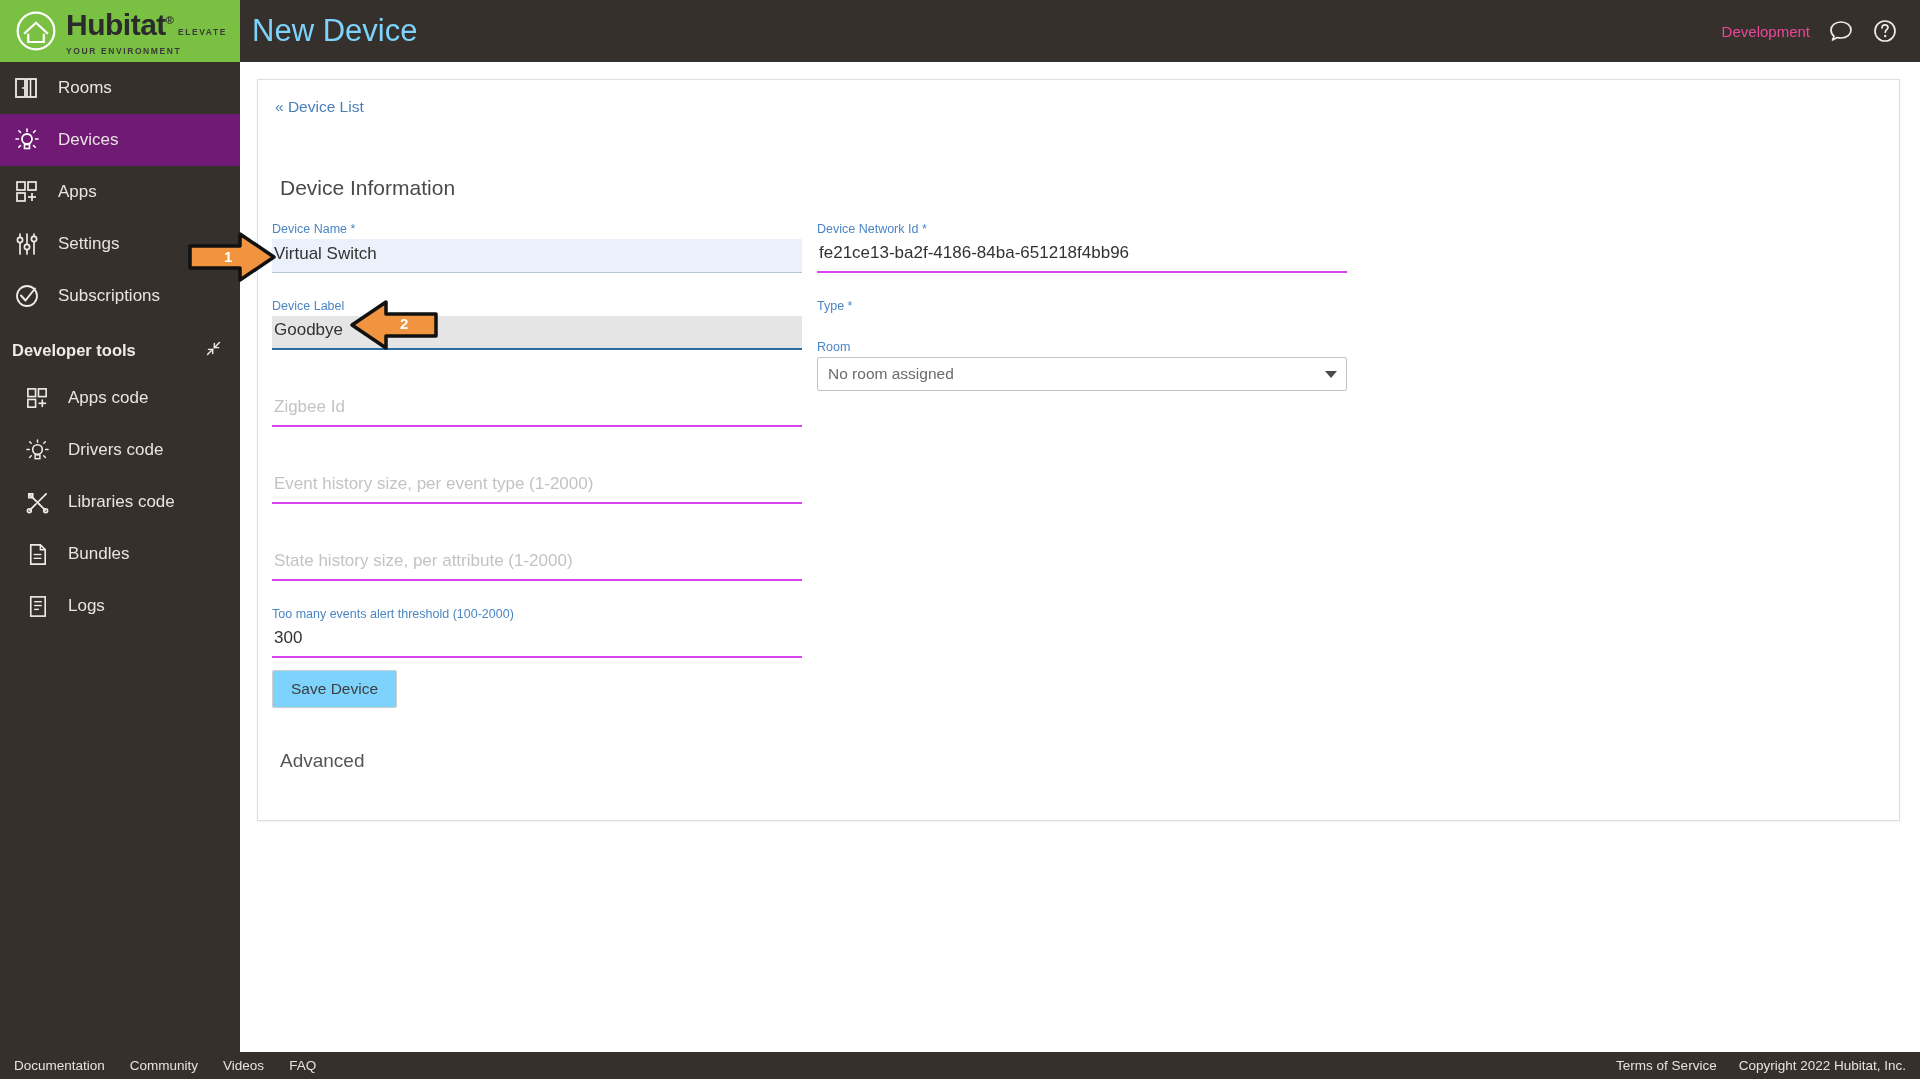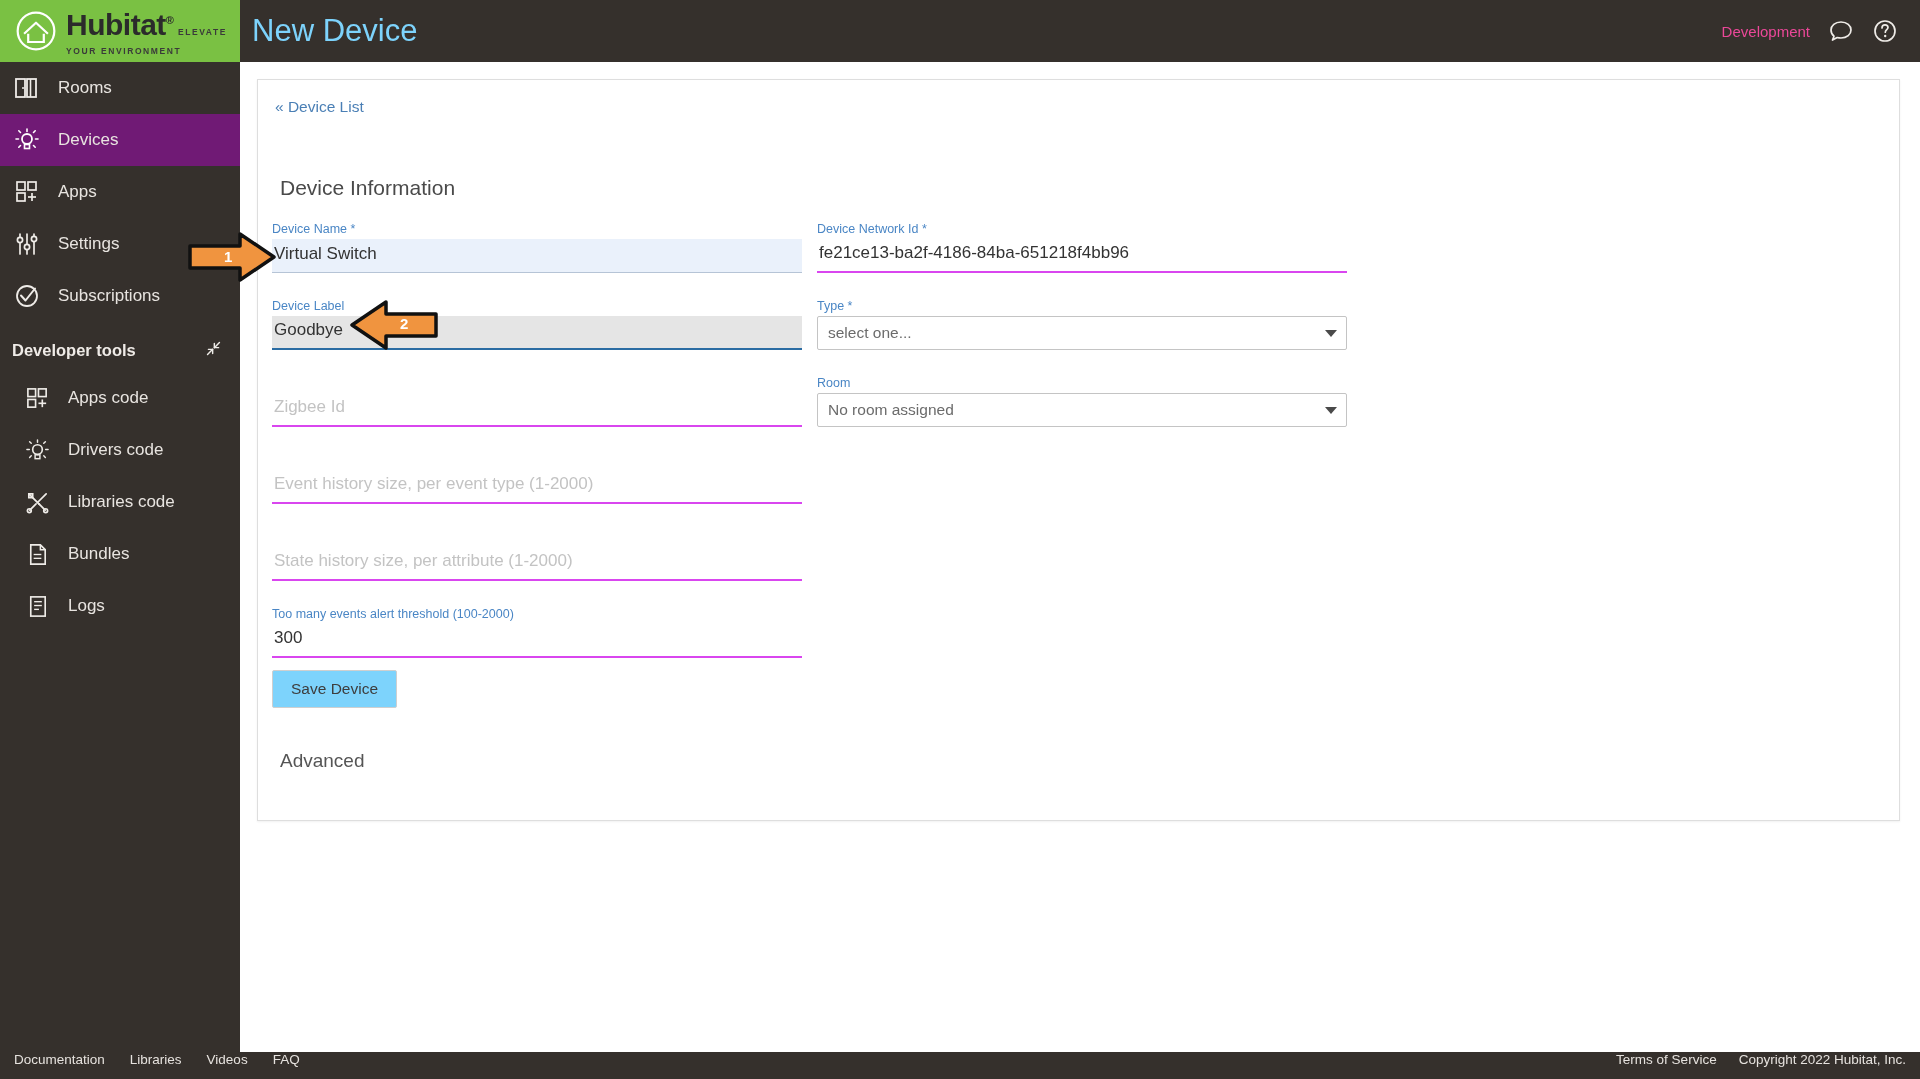--- a/index.html
+++ b/index.html
@@ -153,21 +153,21 @@
     position: absolute; left: 22px; top: 670px;
     font-size: 19px; color: #555;
     cursor: pointer;
   }
 
   
   .footer {
     position: absolute; left: 0; bottom: 0;
     width: 1920px; height: 27px;
     background: #35302c;
-    display: flex; 
+    display: flex; align-items: center;
     justify-content: space-between;
     padding: 0 14px;
   }
   .footer-left { display: flex; gap: 25px; }
   .footer-right { display: flex; gap: 22px; }
   .footer a, .footer span.fl {
     color: #e6e2de; font-size: 13.5px;
     text-decoration: none; cursor: pointer;
   }
   .footer span.static { cursor: default; }
@@ -425,26 +425,20 @@
 
       <div class="form-col-right">
 
         <div class="field">
           <span class="field-label"><span>Device Network Id</span> <span class="req">*</span></span>
           <input class="field-input" type="text" value="fe21ce13-ba2f-4186-84ba-651218f4bb96" style="">
         </div>
 
         <div class="field">
           <span class="field-label"><span>Type</span> <span class="req">*</span></span>
-          <div class="select-wrap">
-            <div class="select-box">
-              <span>select one...</span>
-            </div>
-            <span class="select-caret"></span>
-          </div>
         </div>
 
         <div class="field">
           <span class="field-label">Room</span>
           <div class="select-wrap">
             <div class="select-box">
               <span>No room assigned</span>
             </div>
             <span class="select-caret"></span>
           </div>
@@ -468,21 +462,21 @@
   <div class="callout" style="left:348px; top:300px;">
     <svg width="90" height="50" viewBox="0 0 90 50">
       <path d="M88 14 L38 14 L38 2 L4 25 L38 48 L38 36 L88 36 Z" fill="#f0943f" stroke="#111111" stroke-width="3.5" stroke-linejoin="round"></path>
     </svg>
     <span class="callout-num" style="left:52px; top:15px;">2</span>
   </div>
 
   <div class="footer">
     <span class="footer-left">
       <a>Documentation</a>
-      <a>Libraries</a>
+      <a>Community</a>
       <a>Videos</a>
       <a>FAQ</a>
     </span>
     <span class="footer-right">
       <a>Terms of Service</a>
       <span class="fl static">Copyright 2022 Hubitat, Inc.</span>
     </span>
   </div>
 
 </div>

